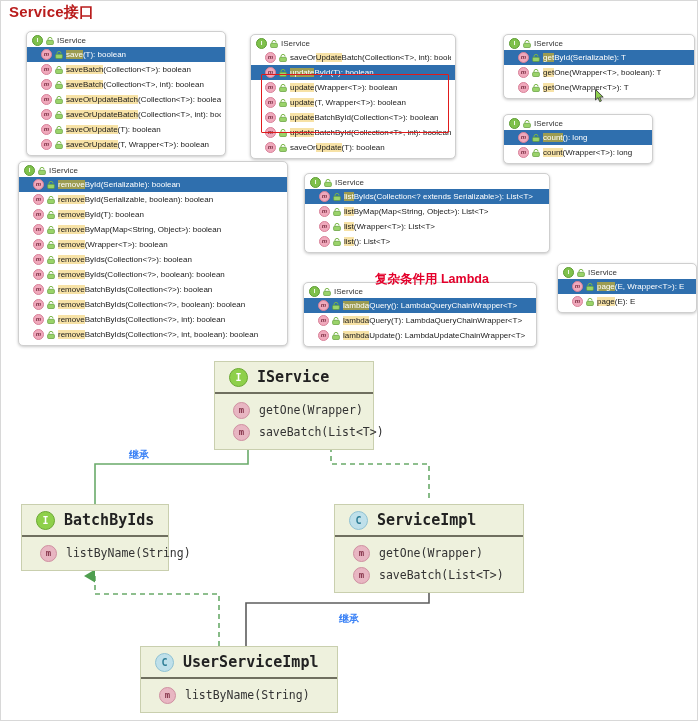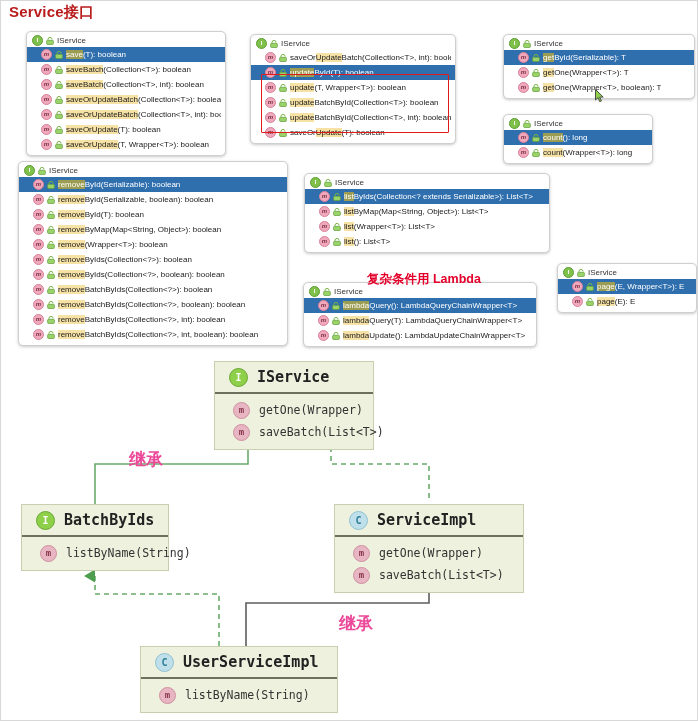--- a/index.html
+++ b/index.html
@@ -127,21 +127,21 @@
   }
   .b-m{
     width:15px;height:15px;border-radius:50%;
     background:#e8b6c2;border:1px solid #cf90a1;
     color:#8a3a50;font-size:9px;line-height:14px;text-align:center;
     font-weight:bold;flex:0 0 auto;
     font-family:"DejaVu Sans Mono",monospace;
   }
   #uml-svg{position:absolute;left:0;top:340px;width:698px;height:381px;}
   .uml-note{
-    position:absolute;color:#ec4899;font-weight:bold;font-size:17px;text-align:center;
+    position:absolute;color:#3b82f6;font-weight:bold;font-size:10px;text-align:center;
   }
 </style>
 </head>
 <body>
 
 <div class="abs" id="title">Service接口</div>
 
 <div id="popups-host">
     <div class="popup abs" style="left: 25px; top: 30px; width: 200px;">
       <div class="p-head">
@@ -257,20 +257,30 @@
         <span class="txt"><span class="hl">update</span>ById(T): boolean</span>
       </div>
       <div class="p-row">
         <span class="ico ico-m">m</span>
         <span class="ico ico-lock">
           <svg viewBox="0 0 8 8" width="8" height="8">
             <path d="M2,3.4 V2.4 a2,2 0 0 1 4,0" fill="none" stroke="#7ab648" stroke-width="1"></path>
             <rect x="0.6" y="3.3" width="6.8" height="4.2" rx="1" fill="#9ad36a" stroke="#5f9c36" stroke-width=".7"></rect>
           </svg>
         </span>
+        <span class="txt"><span class="hl">update</span>(Wrapper&lt;T&gt;): boolean</span>
+      </div>
+      <div class="p-row">
+        <span class="ico ico-m">m</span>
+        <span class="ico ico-lock">
+          <svg viewBox="0 0 8 8" width="8" height="8">
+            <path d="M2,3.4 V2.4 a2,2 0 0 1 4,0" fill="none" stroke="#7ab648" stroke-width="1"></path>
+            <rect x="0.6" y="3.3" width="6.8" height="4.2" rx="1" fill="#9ad36a" stroke="#5f9c36" stroke-width=".7"></rect>
+          </svg>
+        </span>
         <span class="txt"><span class="hl">update</span>(T, Wrapper&lt;T&gt;): boolean</span>
       </div>
       <div class="p-row">
         <span class="ico ico-m">m</span>
         <span class="ico ico-lock">
           <svg viewBox="0 0 8 8" width="8" height="8">
             <path d="M2,3.4 V2.4 a2,2 0 0 1 4,0" fill="none" stroke="#7ab648" stroke-width="1"></path>
             <rect x="0.6" y="3.3" width="6.8" height="4.2" rx="1" fill="#9ad36a" stroke="#5f9c36" stroke-width=".7"></rect>
           </svg>
         </span>
@@ -319,31 +329,31 @@
         <span class="txt"><span class="hl">get</span>ById(Serializable): T</span>
       </div>
       <div class="p-row">
         <span class="ico ico-m">m</span>
         <span class="ico ico-lock">
           <svg viewBox="0 0 8 8" width="8" height="8">
             <path d="M2,3.4 V2.4 a2,2 0 0 1 4,0" fill="none" stroke="#7ab648" stroke-width="1"></path>
             <rect x="0.6" y="3.3" width="6.8" height="4.2" rx="1" fill="#9ad36a" stroke="#5f9c36" stroke-width=".7"></rect>
           </svg>
         </span>
+        <span class="txt"><span class="hl">get</span>One(Wrapper&lt;T&gt;, boolean): T</span>
+      </div>
+      <div class="p-row">
+        <span class="ico ico-m">m</span>
+        <span class="ico ico-lock">
+          <svg viewBox="0 0 8 8" width="8" height="8">
+            <path d="M2,3.4 V2.4 a2,2 0 0 1 4,0" fill="none" stroke="#7ab648" stroke-width="1"></path>
+            <rect x="0.6" y="3.3" width="6.8" height="4.2" rx="1" fill="#9ad36a" stroke="#5f9c36" stroke-width=".7"></rect>
+          </svg>
+        </span>
         <span class="txt"><span class="hl">get</span>One(Wrapper&lt;T&gt;): T</span>
-      </div>
-      <div class="p-row">
-        <span class="ico ico-m">m</span>
-        <span class="ico ico-lock">
-          <svg viewBox="0 0 8 8" width="8" height="8">
-            <path d="M2,3.4 V2.4 a2,2 0 0 1 4,0" fill="none" stroke="#7ab648" stroke-width="1"></path>
-            <rect x="0.6" y="3.3" width="6.8" height="4.2" rx="1" fill="#9ad36a" stroke="#5f9c36" stroke-width=".7"></rect>
-          </svg>
-        </span>
-        <span class="txt"><span class="hl">get</span>One(Wrapper&lt;T&gt;, boolean): T</span>
       </div>
     </div>
     <div class="popup abs" style="left: 502px; top: 113px; width: 150px;">
       <div class="p-head">
         <span class="ico ico-iface">I</span>
         <span class="ico ico-lock">
           <svg viewBox="0 0 8 8" width="8" height="8">
             <path d="M2,3.4 V2.4 a2,2 0 0 1 4,0" fill="none" stroke="#7ab648" stroke-width="1"></path>
             <rect x="0.6" y="3.3" width="6.8" height="4.2" rx="1" fill="#9ad36a" stroke="#5f9c36" stroke-width=".7"></rect>
           </svg>
@@ -616,21 +626,21 @@
             <rect x="0.6" y="3.3" width="6.8" height="4.2" rx="1" fill="#9ad36a" stroke="#5f9c36" stroke-width=".7"></rect>
           </svg>
         </span>
         <span class="txt"><span class="hl">page</span>(E): E</span>
       </div>
     </div>
   </div>
 
 <div class="redbox" style="left:260px;top:73px;width:186px;height:57px;"></div>
 
-<div class="redlabel" style="left:366px;top:270px;">复杂条件用 Lambda</div>
+<div class="redlabel" style="left:374px;top:270px;">复杂条件用 Lambda</div>
 
 <svg class="cursor" style="left:594px;top:88px;" viewBox="0 0 10 14">
   <path d="M0.5,0.5 L0.5,11 L3,8.6 L4.7,12.6 L6.4,11.9 L4.7,8.1 L8.2,8.1 Z" fill="#8fd14f" stroke="#3d3d3d" stroke-width="0.9"></path>
 </svg>
 
 <svg id="uml-svg" viewBox="0 0 698 381">
   <defs>
     <marker id="ahGreen" markerWidth="10" markerHeight="10" refX="5" refY="7" orient="auto">
       <path d="M1,7 L5,0 L9,7 Z" fill="#4f9e4f"></path>
     </marker>

